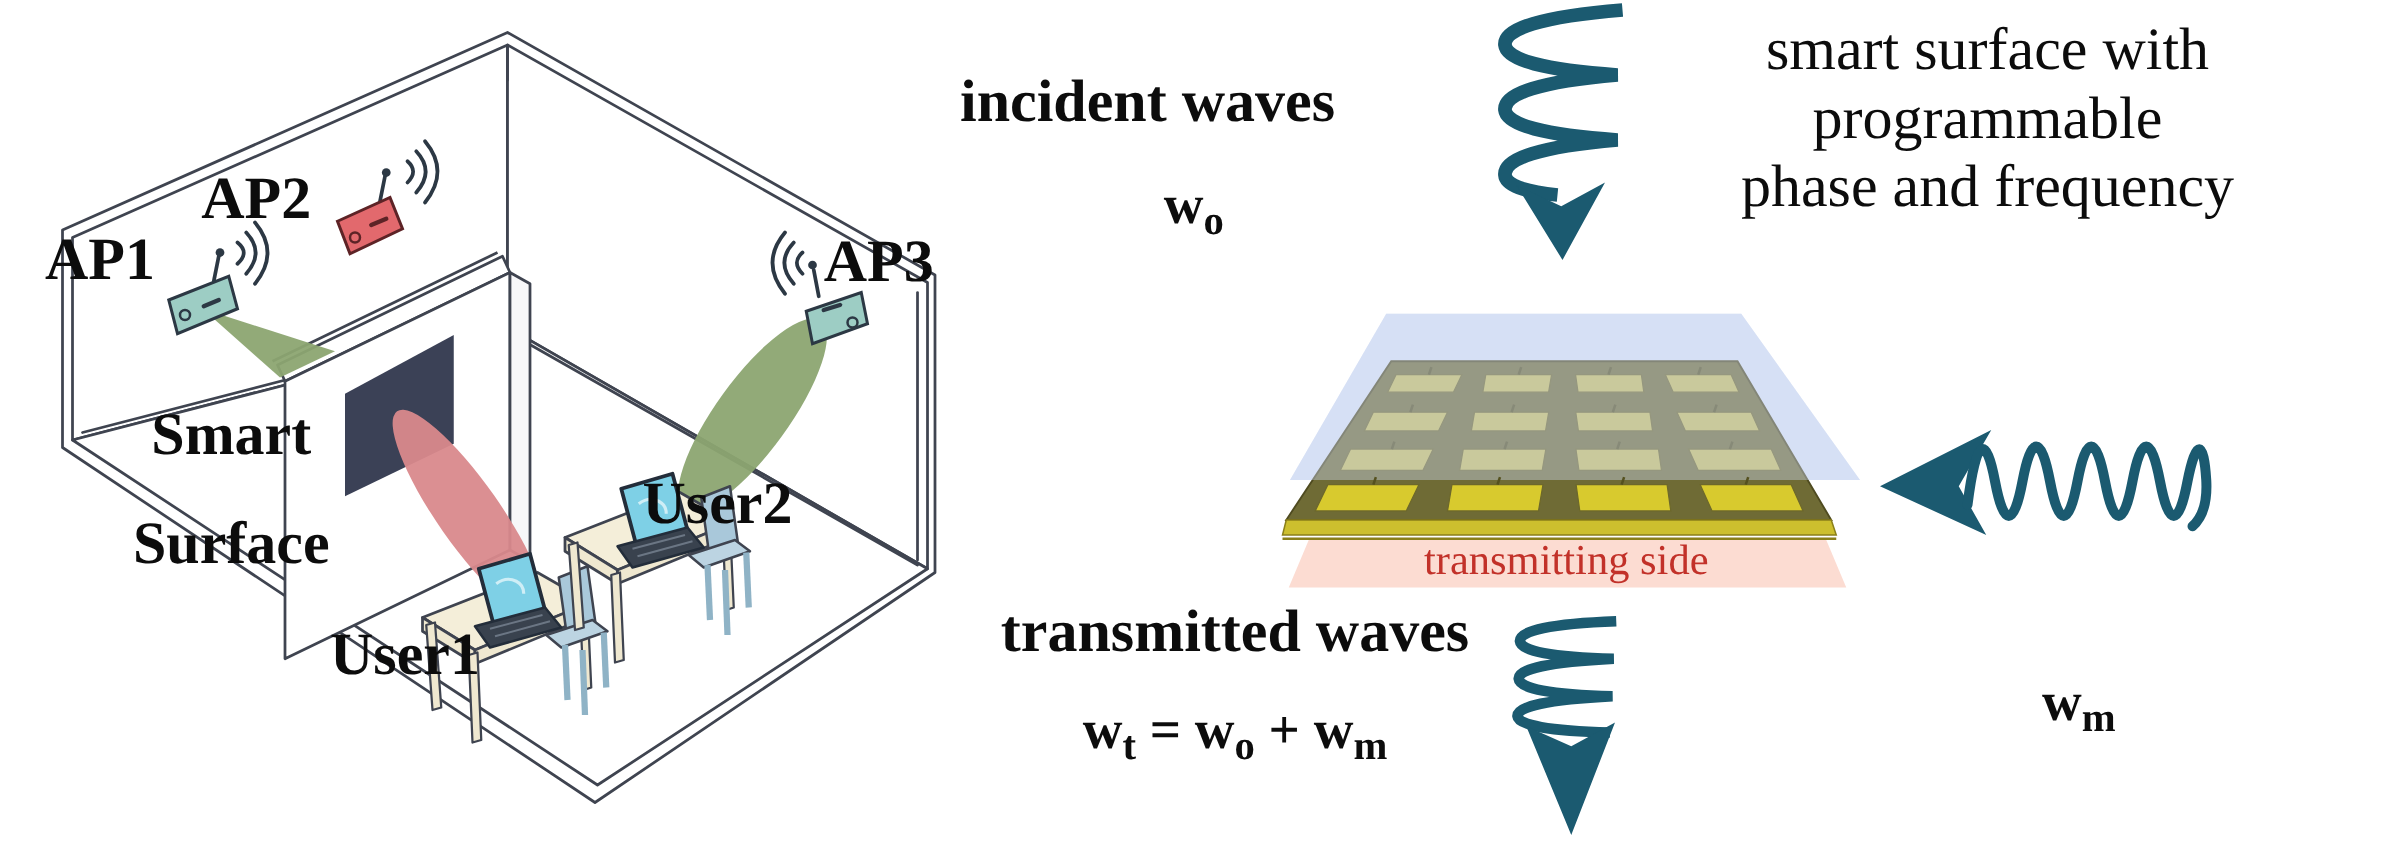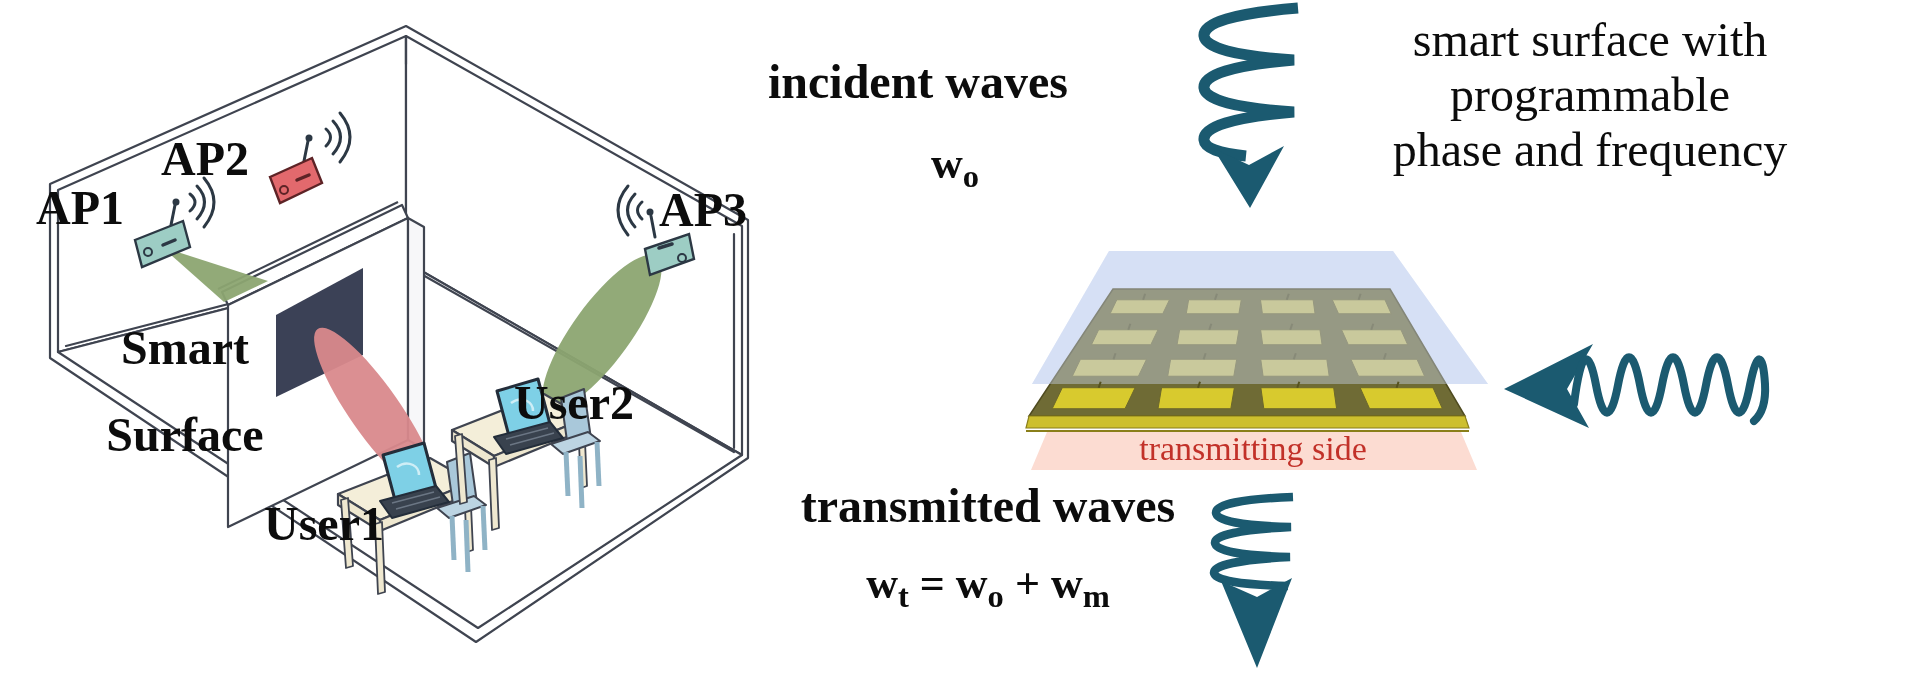--- a/index.html
+++ b/index.html
@@ -195,14 +195,15 @@
   <div class="cap-line">smart surface with</div>
   <div class="cap-line">programmable</div>
   <div class="cap-line">phase and frequency</div>
 </div>
 
 <div class="lbl center small-red" style="left:1108px;top:432px;width:290px;text-align:center;">transmitting side</div>
 
 <div class="lbl center sym" style="left:788px;top:562px;width:400px;"><span>w</span><span class="sub">t</span><span> = </span><span>w</span><span class="sub">o</span><span> + </span><span>w</span><span class="sub">m</span></div>
 <div class="lbl center" style="left:788px;top:482px;width:400px;">transmitted waves</div>
 
+<div class="lbl center sym" style="left:1563px;top:540px;width:200px;"><span>w</span><span class="sub">m</span></div>
 
 </div>
 
 </body></html>

